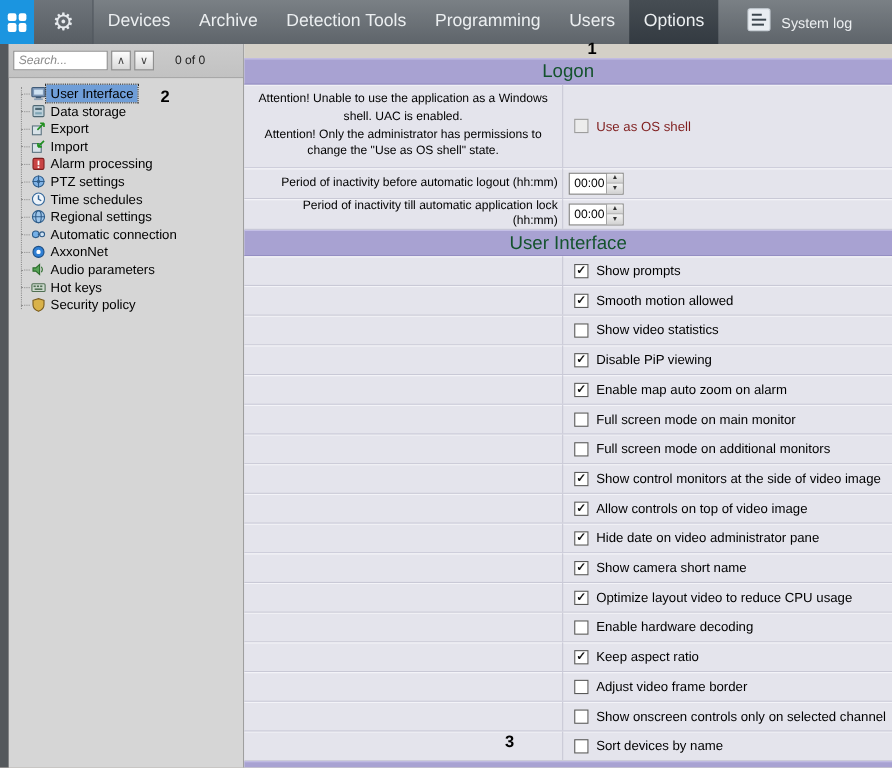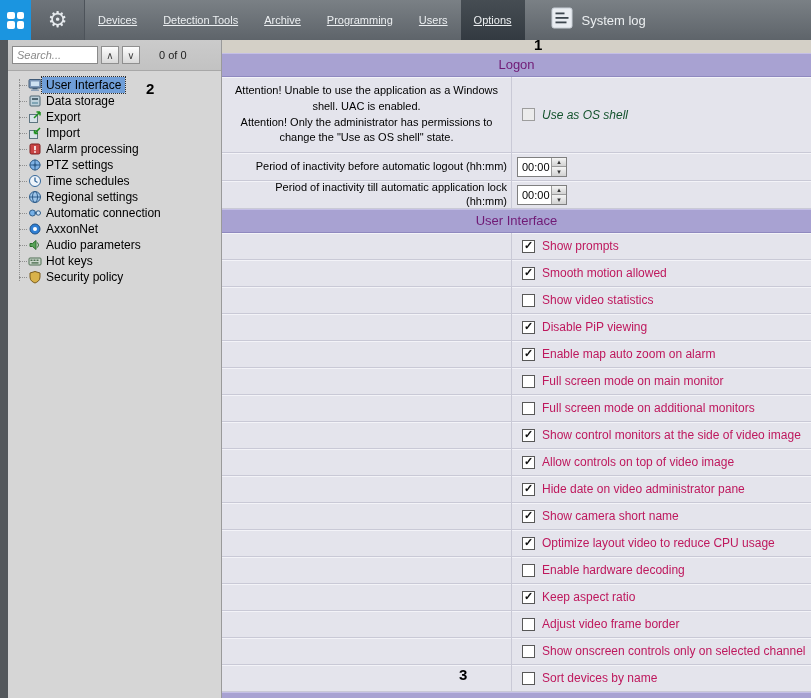--- a/index.html
+++ b/index.html
@@ -20,21 +20,21 @@
   
   .toolbar{ height:40px; display:flex; align-items:stretch;
     background:linear-gradient(#7a8085,#5e646a); }
   .apps-btn{ width:31px; background:var(--blue); display:flex; align-items:center; justify-content:center; cursor:pointer; }
   .apps-grid{ width:17px; height:17px; display:grid; grid-template-columns:1fr 1fr; gap:2px; }
   .apps-grid span{ background:#fff; border-radius:2px; }
   .gear-btn{ width:54px; display:flex; align-items:center; justify-content:center;
     background:linear-gradient(#6e747a,#575d63); border-right:1px solid #4d535a; }
   .gear-glyph{ color:#e6eaee; font-size:22px; line-height:1; }
   .menu{ display:flex; align-items:stretch; }
-  .menu-item{ display:flex; align-items:center; padding:0 13px; color:#eceff1; font-size:11px; cursor:default; white-space:nowrap;text-decoration:underline; }
+  .menu-item{ display:flex; align-items:center; padding:0 13px; color:#eceff1; font-size:16px; cursor:default; white-space:nowrap; }
   .menu-item.active{ background:linear-gradient(#464d53,#333a41); }
   .syslog{ display:flex; align-items:center; gap:9px; padding:0 12px; margin-left:14px; cursor:pointer; }
   .syslog-label{ color:#eceff1; font-size:13px; white-space:nowrap; }
 
   
   .body{ display:flex; height:658px; }
   .left-strip{ width:8px; background:#54585c; }
 
   
   .sidebar{ width:214px; background:#d6d6d6; border-right:1px solid #9a9a9a; display:flex; flex-direction:column; }
@@ -49,47 +49,47 @@
   .tree-item{ position:relative; display:flex; align-items:center; height:16px; padding-left:20px; cursor:pointer; white-space:nowrap; }
   .tree-item::before{ content:""; position:absolute; left:11px; top:8px; width:8px; border-top:1px dotted #8f8f8f; }
   .tree-icon{ width:14px; height:14px; flex:none; display:flex; }
   .tree-label{ font-size:12px; color:#000; padding:1px 4px; }
   .tree-item.selected .tree-label{ background:var(--sel); outline:1px dotted #2e2e2e; }
 
   
   .main{ flex:1; display:flex; flex-direction:column; background:var(--rowbg); overflow:hidden; }
   .top-strip{ height:13px; background:#d4d0c7; flex:none; }
   .section-header{ height:24px; flex:none; background:var(--purple); border-bottom:1px solid #8f89bf; box-shadow:inset 0 1px 0 #c4bfe6;
-    display:flex; align-items:center; justify-content:center; font-size:13px; color:#701a75; }
+    display:flex; align-items:center; justify-content:center; font-size:17px; color:#14532d; }
   .row{ display:flex; flex:none; background:var(--rowbg); border-bottom:1px solid var(--rowline); box-shadow:inset 0 1px 0 #f3f3f8; }
   .cell-l{ width:290px; flex:none; border-right:1px solid var(--rowline); display:flex; align-items:center; justify-content:center; }
   .cell-r{ flex:1; display:flex; align-items:center; padding-left:5px; }
 
   .attention-row{ height:76px; }
   .attention-text{ font-size:11px; line-height:1.45; text-align:center; padding:0 6px; color:#000; }
   .os-shell-wrap{ display:flex; align-items:center; }
-  .os-shell-label{ color:#14532d; font-size:12px; margin-left:7px;font-style:italic; }
+  .os-shell-label{ color:#7f1d1d; font-size:12px; margin-left:7px; }
 
   .field-row{ height:28px; }
   .field-row .cell-l{ justify-content:flex-end; }
   .field-label{ font-size:11px; line-height:1.25; text-align:right; padding:0 4px 0 10px; color:#000; }
 
   .spin{ display:flex; border:1px solid #7f7f7f; background:#fff; height:20px; }
   .spin-value{ width:33px; font-size:11px; display:flex; align-items:center; padding-left:4px; color:#000; }
   .spin-btns{ display:flex; flex-direction:column; width:15px; border-left:1px solid #9a9a9a; }
   .spin-up,.spin-down{ flex:1; font-size:7px; line-height:1; display:flex; align-items:center; justify-content:center;
     background:linear-gradient(#f4f4f4,#d2d2d2); color:#333; cursor:pointer; }
   .spin-up{ border-bottom:1px solid #9a9a9a; }
 
   .opt-row{ height:27px; }
   .cb{ width:13px; height:13px; flex:none; background:#fff; border:1px solid #585858; margin-left:5px;
     display:flex; align-items:center; justify-content:center; font-size:11px; color:#111; cursor:pointer; }
   .cb.checked::after{ content:"✓"; font-weight:700; margin-top:-1px; }
   .cb.disabled{ background:#ececec; border-color:#9d9d9d; }
-  .opt-label{ font-size:12px; color:#be185d; margin-left:7px; white-space:nowrap; }
+  .opt-label{ font-size:12px; color:#000000; margin-left:7px; white-space:nowrap; }
 
   .bottom-bar{ height:6px; flex:none; margin-top:auto; background:var(--purple); box-shadow:inset 0 1px 0 #c4bfe6; }
 
   
   .annot{ position:absolute; font-size:15px; font-weight:700; color:#000; z-index:10; }
   .annot-1{ left:534px; top:36px; }
   .annot-2{ left:146px; top:80px; }
   .annot-3{ left:459px; top:666px; }
 </style>
 </head>
@@ -105,23 +105,23 @@
           <span></span>
           <span></span>
         </span>
     </div>
     <div class="gear-btn">
       <span class="gear-glyph">⚙</span>
     </div>
     <div class="menu" id="menu">
   <div class="menu-item">Devices</div>
 
+  <div class="menu-item">Archive</div>
+
   <div class="menu-item">Detection Tools</div>
-
-  <div class="menu-item">Archive</div>
 
   <div class="menu-item">Programming</div>
 
   <div class="menu-item">Users</div>
 
   <div class="menu-item active">Options</div>
 </div>
     <div class="syslog">
       <span>
         <svg width="22" height="22" viewBox="0 0 22 22">

